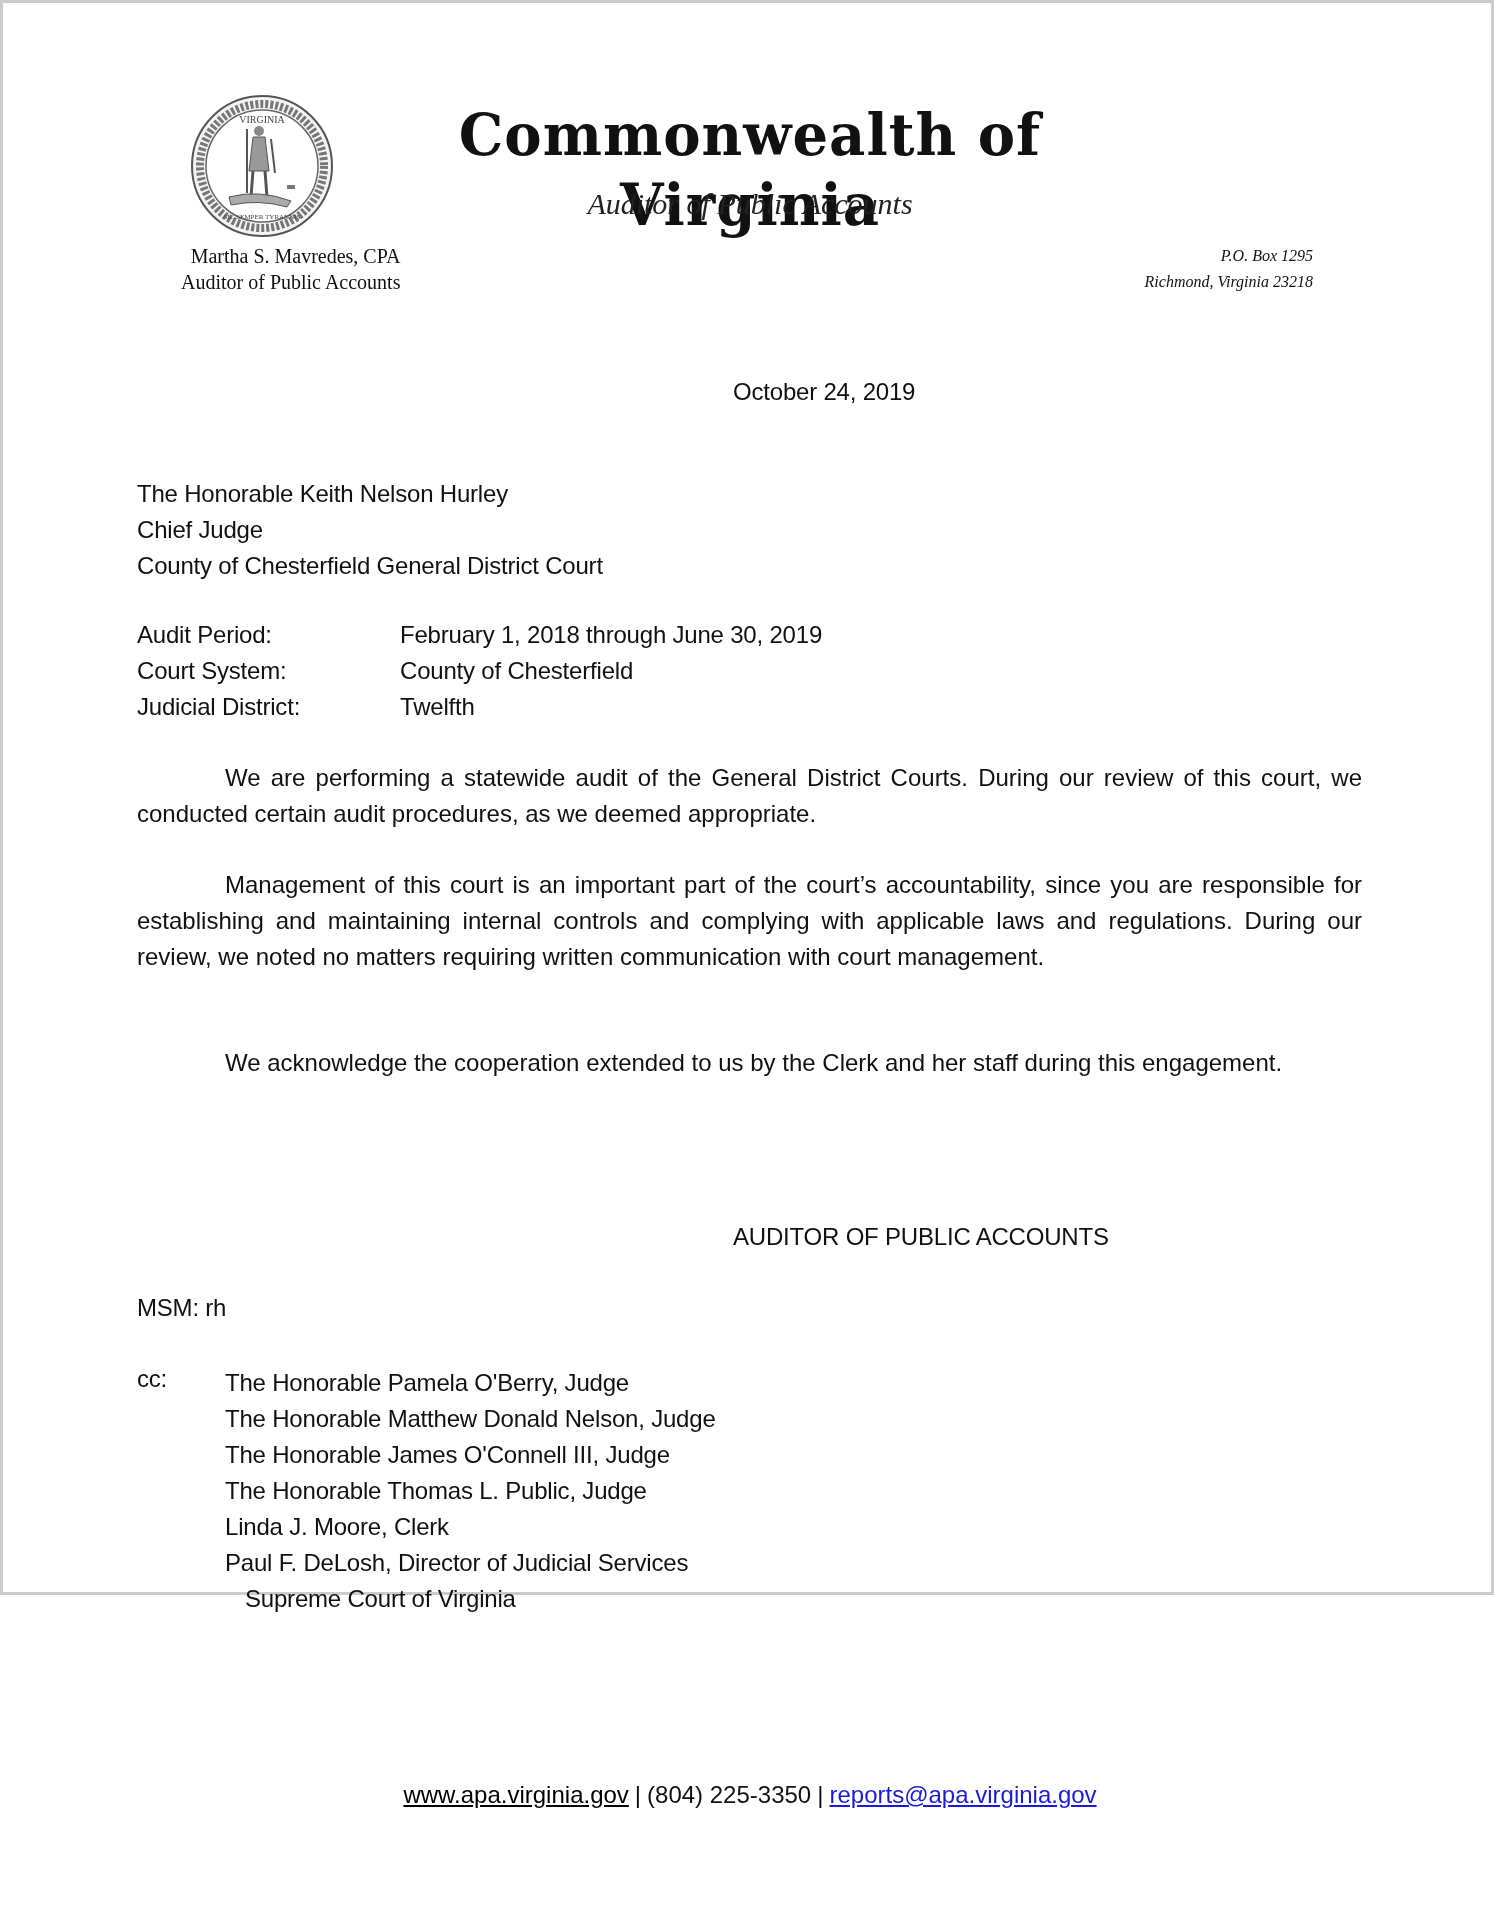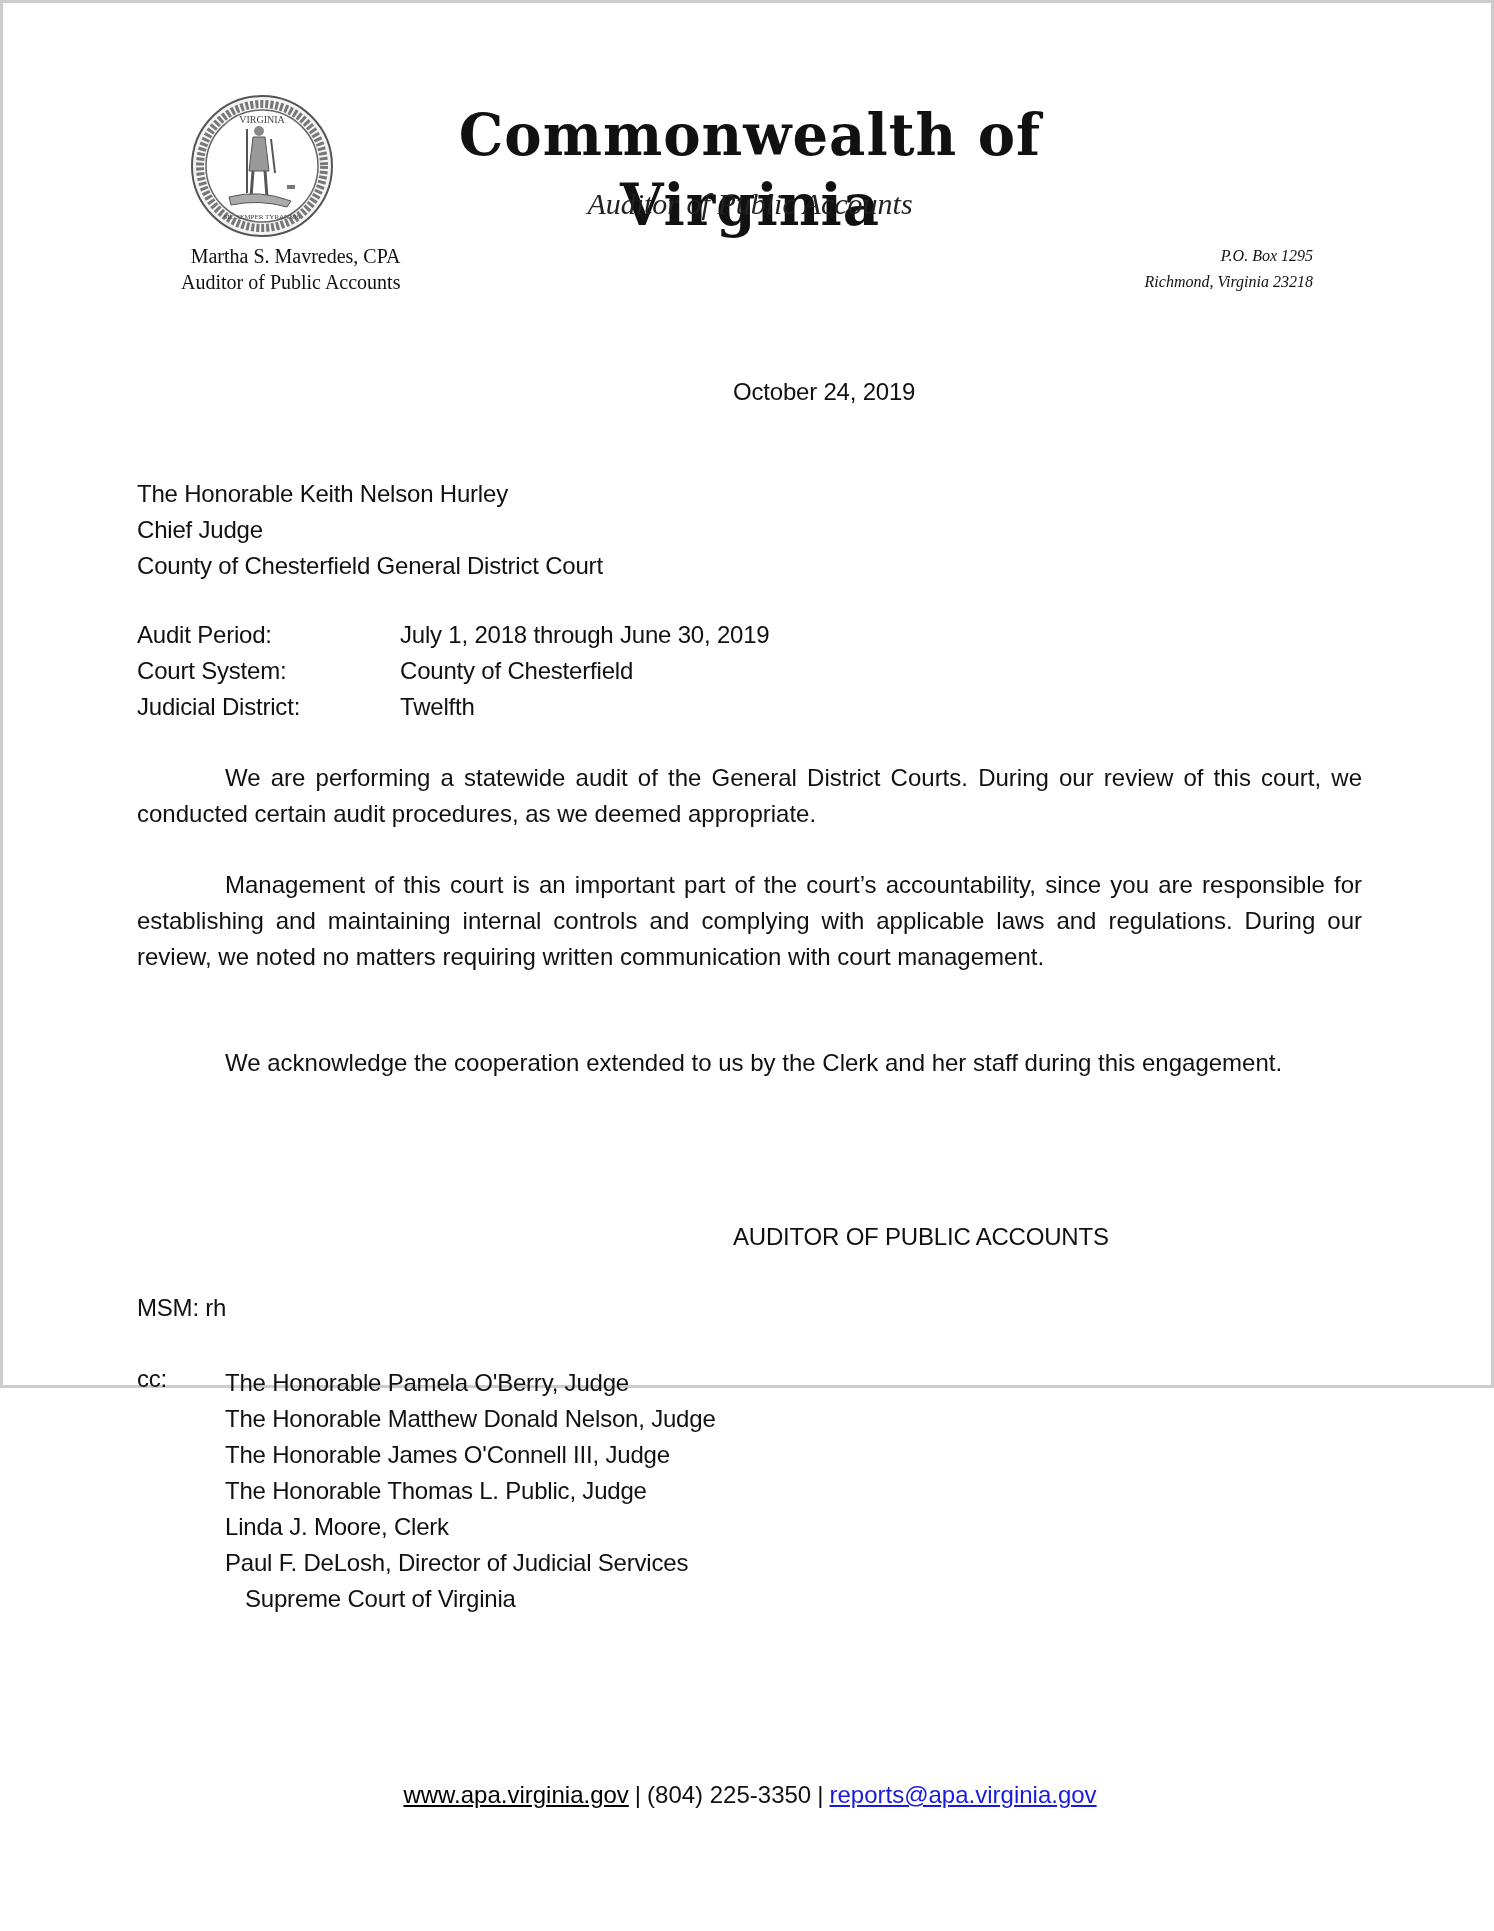--- a/index.html
+++ b/index.html
@@ -1,18 +1,18 @@
 <!DOCTYPE html>
 <html><head>
   <meta charset="utf-8">
   <style>
     html, body { margin: 0; padding: 0; background: #ffffff; }
     body { width: 1494px; height: 1931px; position: relative; overflow: hidden; }
     .page {
-      position: absolute; left: 0; top: 0; width: 1494px; height: 1388px;
+      position: absolute; left: 0; top: 0; width: 1494px; height: 1595px;
       box-sizing: border-box; border: 3px solid #cccccc; border-left-width: 3px;
       background: #ffffff;
     }
     .abs { position: absolute; white-space: nowrap; }
     .serif { font-family: "Liberation Serif", "DejaVu Serif", serif; color: #111; text-align: right; }
     .body-font { font-family: "Liberation Sans", "DejaVu Sans", sans-serif; color: #111; font-size: 24px; letter-spacing: -0.2px; }
 
     
     .seal { position: absolute; left: 186px; top: 90px; width: 146px; height: 146px; }
     .lh-title {
@@ -91,21 +91,21 @@
   <div class="abs body-font date">October 24, 2019</div>
 
   <div class="abs body-font addressee">
     <div>The Honorable Keith Nelson Hurley</div>
     <div>Chief Judge</div>
     <div>County of Chesterfield General District Court</div>
   </div>
 
   <div class="audit-row body-font" style="top:614px;">
     <span class="audit-label">Audit Period:</span>
-    <span class="audit-value">July 1, 2018 through June 30, 2019</span>
+    <span class="audit-value">February 1, 2018 through June 30, 2019</span>
   </div>
   <div class="audit-row body-font" style="top:650px;">
     <span class="audit-label">Court System:</span>
     <span class="audit-value">County of Chesterfield</span>
   </div>
   <div class="audit-row body-font" style="top:686px;">
     <span class="audit-label">Judicial District:</span>
     <span class="audit-value">Twelfth</span>
   </div>
 

